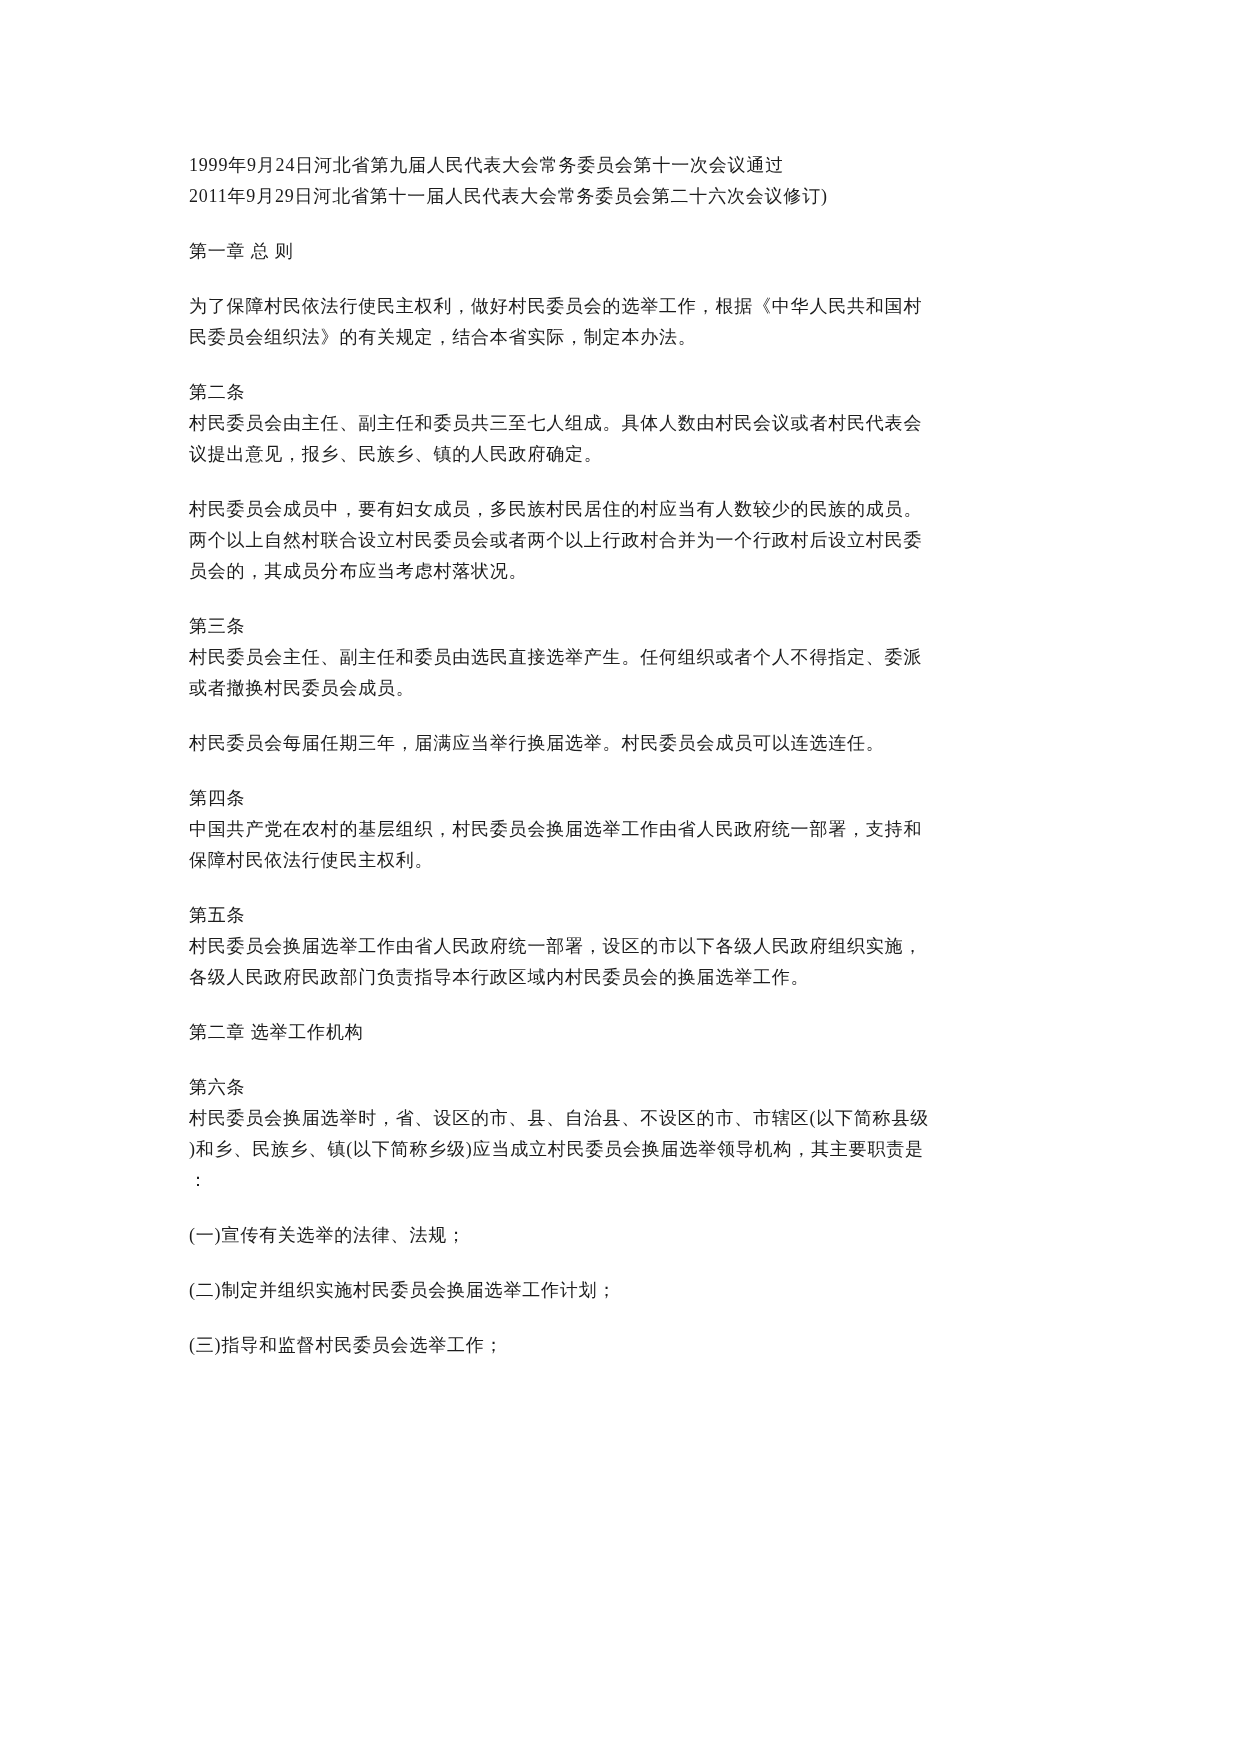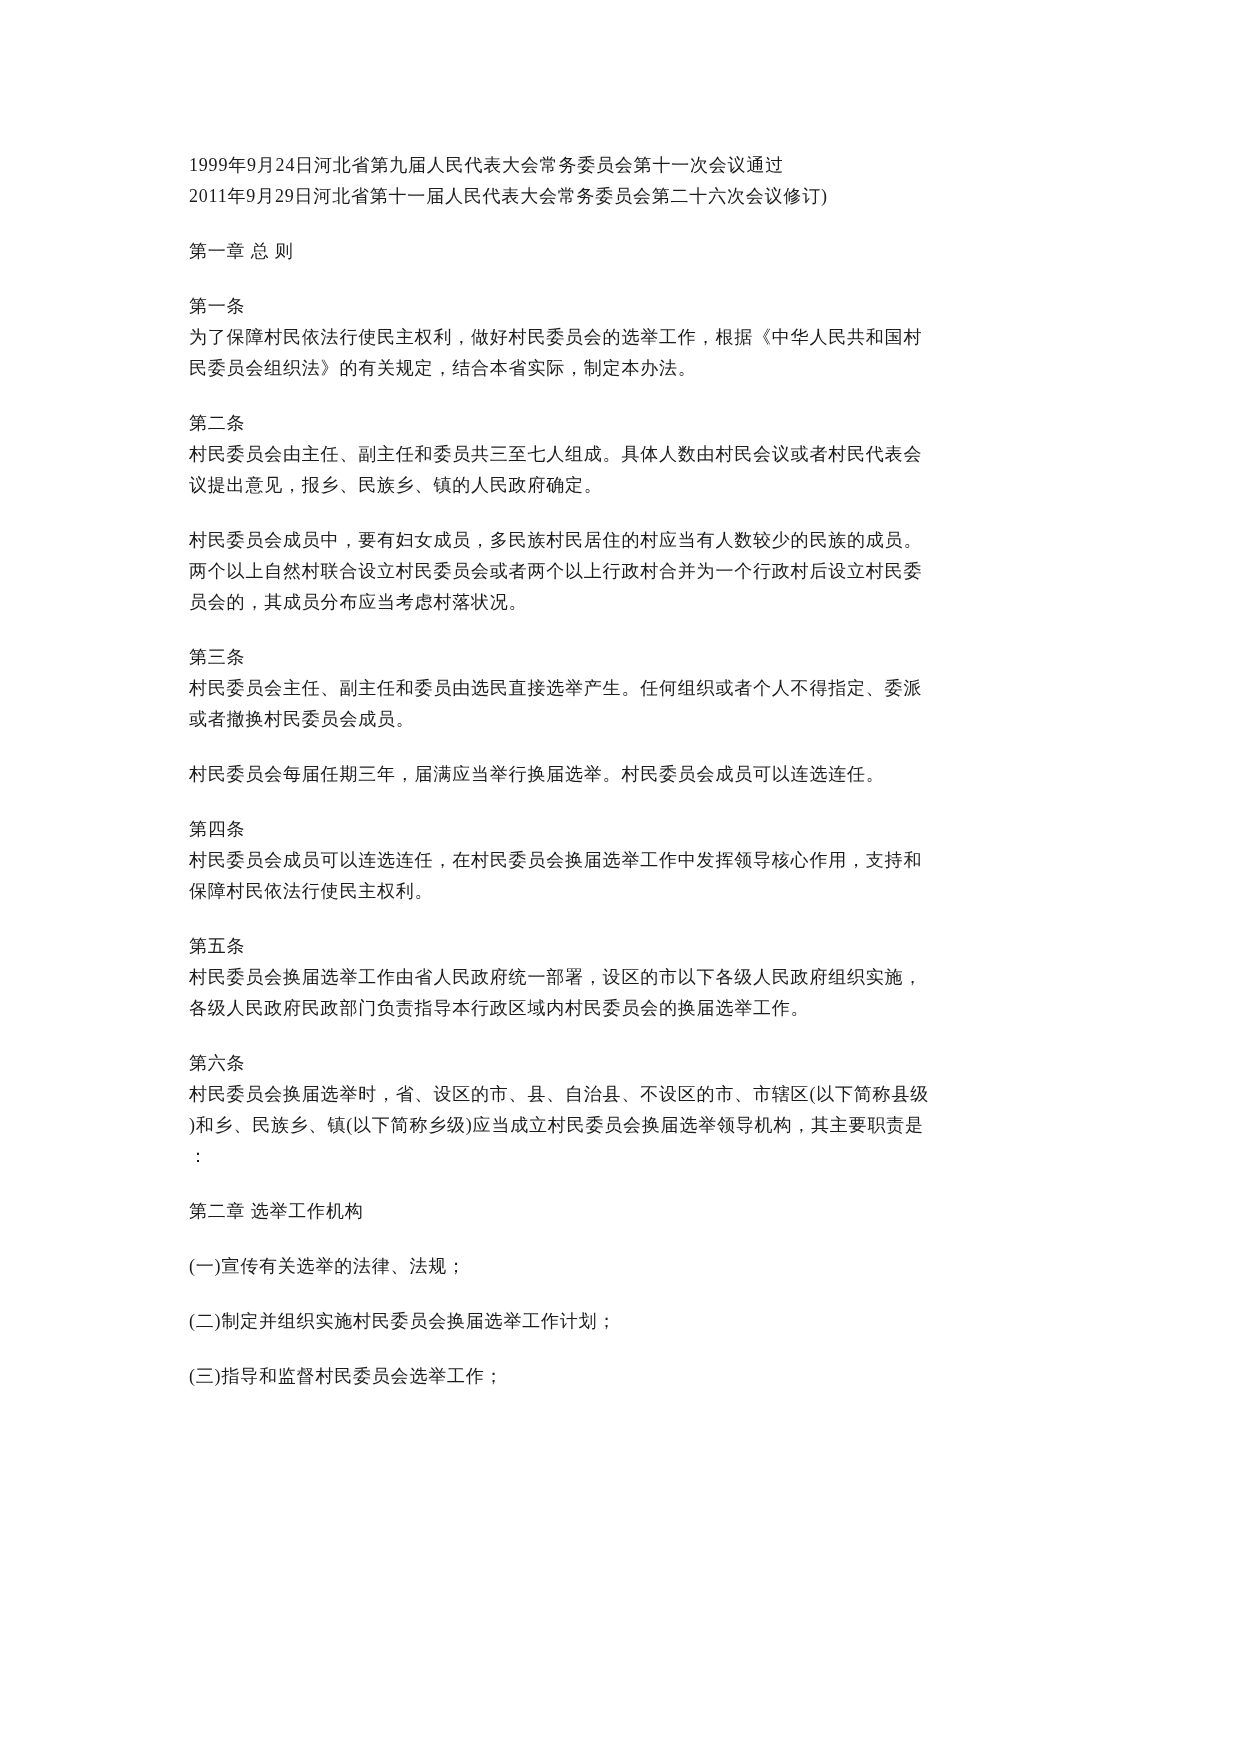--- a/index.html
+++ b/index.html
@@ -46,21 +46,20 @@
 <div class="page">
   <div class="content" id="document-content" style="color: rgb(28, 28, 28);">
       <p class="block">
         <span class="line">1999年9月24日河北省第九届人民代表大会常务委员会第十一次会议通过</span>
         <span class="line">2011年9月29日河北省第十一届人民代表大会常务委员会第二十六次会议修订)</span>
       </p>
       <p class="block">
         <span class="line">第一章 总 则</span>
       </p>
       <p class="block">
-        <span class="line">第一条</span>
         <span class="line">为了保障村民依法行使民主权利，做好村民委员会的选举工作，根据《中华人民共和国村</span>
         <span class="line">民委员会组织法》的有关规定，结合本省实际，制定本办法。</span>
       </p>
       <p class="block">
         <span class="line">第二条</span>
         <span class="line">村民委员会由主任、副主任和委员共三至七人组成。具体人数由村民会议或者村民代表会</span>
         <span class="line">议提出意见，报乡、民族乡、镇的人民政府确定。</span>
       </p>
       <p class="block">
         <span class="line">村民委员会成员中，要有妇女成员，多民族村民居住的村应当有人数较少的民族的成员。</span>
@@ -70,36 +69,36 @@
       <p class="block">
         <span class="line">第三条</span>
         <span class="line">村民委员会主任、副主任和委员由选民直接选举产生。任何组织或者个人不得指定、委派</span>
         <span class="line">或者撤换村民委员会成员。</span>
       </p>
       <p class="block">
         <span class="line">村民委员会每届任期三年，届满应当举行换届选举。村民委员会成员可以连选连任。</span>
       </p>
       <p class="block">
         <span class="line">第四条</span>
-        <span class="line">村民委员会成员可以连选连任，在村民委员会换届选举工作中发挥领导核心作用，支持和</span>
+        <span class="line">中国共产党在农村的基层组织，村民委员会换届选举工作由省人民政府统一部署，支持和</span>
         <span class="line">保障村民依法行使民主权利。</span>
       </p>
       <p class="block">
         <span class="line">第五条</span>
         <span class="line">村民委员会换届选举工作由省人民政府统一部署，设区的市以下各级人民政府组织实施，</span>
         <span class="line">各级人民政府民政部门负责指导本行政区域内村民委员会的换届选举工作。</span>
       </p>
       <p class="block">
+        <span class="line">第二章 选举工作机构</span>
+      </p>
+      <p class="block">
         <span class="line">第六条</span>
         <span class="line">村民委员会换届选举时，省、设区的市、县、自治县、不设区的市、市辖区(以下简称县级</span>
         <span class="line">)和乡、民族乡、镇(以下简称乡级)应当成立村民委员会换届选举领导机构，其主要职责是</span>
         <span class="line">：</span>
-      </p>
-      <p class="block">
-        <span class="line">第二章 选举工作机构</span>
       </p>
       <p class="block">
         <span class="line">(一)宣传有关选举的法律、法规；</span>
       </p>
       <p class="block">
         <span class="line">(二)制定并组织实施村民委员会换届选举工作计划；</span>
       </p>
       <p class="block">
         <span class="line">(三)指导和监督村民委员会选举工作；</span>
       </p>

